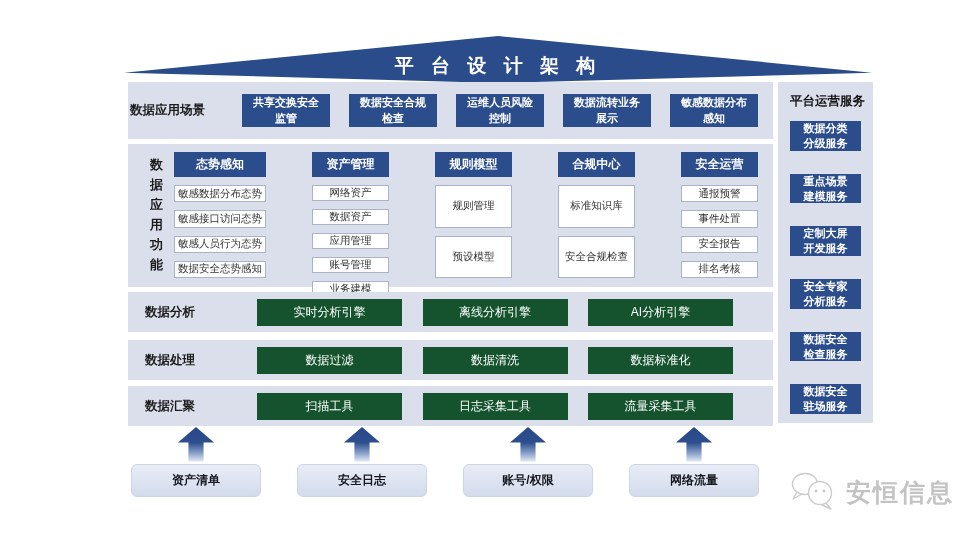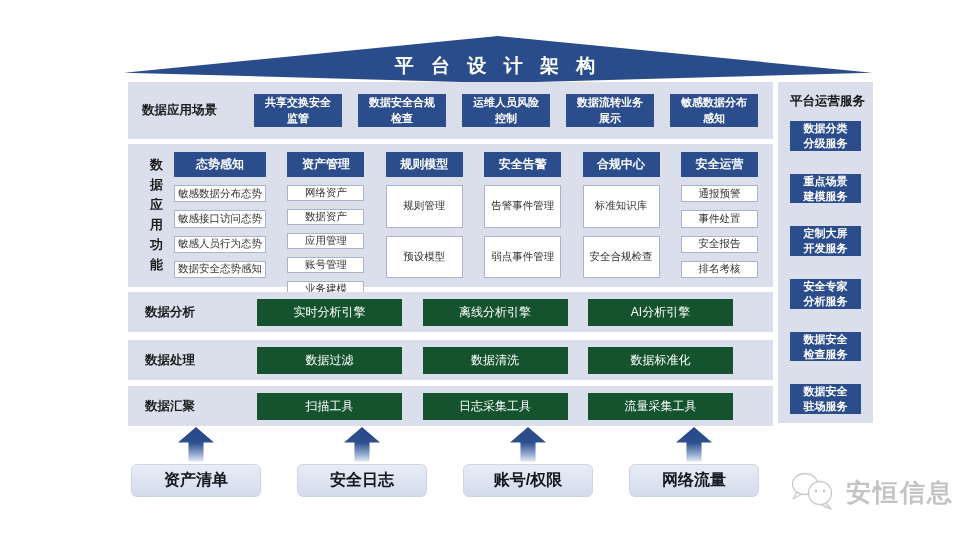--- a/index.html
+++ b/index.html
@@ -14,21 +14,21 @@
           display:flex; align-items:flex-end; justify-content:center; }
   .roof span { color:#fff; font-size:19px; font-weight:bold; letter-spacing:6px;
                padding-bottom:4px; }
 
   
   .panel { position:absolute; left:128px; width:645px; background:#dadfeb; }
   .row-label { font-size:12.5px; font-weight:bold; color:#1c1c1c; }
 
   
   .p1 { top:82px; height:57px; display:flex; align-items:center;
-        padding:0 15px 0 14px; }
+        padding:0 15px 0 2px; }
   .p1 .row-label { width:112px; flex:0 0 auto; }
   .p1-boxes { flex:1; display:flex; justify-content:space-between; align-items:center; }
   .sc-box { width:88px; height:33px; background:#2c4d8c; color:#fff;
             font-size:11px; font-weight:bold; line-height:1.45;
             display:flex; align-items:center; justify-content:center;
             text-align:center; white-space:pre-line; }
 
   
   .p2 { top:144px; height:143px; display:flex; padding:8px 15px 9px 12px; }
   .v-label { width:34px; flex:0 0 auto; display:flex; align-items:center; }
@@ -58,21 +58,21 @@
   .arrows { position:absolute; left:131px; top:427px; width:628px; height:35px;
             display:flex; justify-content:space-between; }
   .arrow-cell { width:130px; display:flex; justify-content:center; }
   .up-arrow { width:36px; height:35px;
               clip-path:polygon(50% 0, 100% 44%, 71% 44%, 71% 100%, 29% 100%, 29% 44%, 0 44%);
               background:linear-gradient(180deg,#27488a 0%,#2d4f8e 45%,#8aa1c9 75%,#d8e1f1 96%,rgba(222,229,243,0.2) 100%); }
   .sources { position:absolute; left:131px; top:464px; width:628px; height:33px;
              display:flex; justify-content:space-between; }
   .src-box { width:130px; height:33px; border-radius:6px;
              background:linear-gradient(180deg,#e8ecf6 0%,#d3dbec 100%);
-             border:1px solid #ccd5e6; color:#14171e; font-size:16px;
+             border:1px solid #ccd5e6; color:#14171e; font-size:12px;
              font-weight:bold; display:flex; align-items:center; justify-content:center; }
 
   
   .sidebar { position:absolute; left:778px; top:82px; width:95px; height:341px;
              background:#dadfeb; padding:11px 12px 18px; display:flex;
              flex-direction:column; }
   .side-title { font-size:12.5px; font-weight:bold; color:#141414;
                 text-align:center; margin-bottom:11px; white-space:nowrap; }
   .ops-box { height:37px; margin-bottom:23px; background:#2c4d8c; color:#fff;
              font-size:11px; font-weight:bold; line-height:1.35;
@@ -132,25 +132,20 @@
         <div class="col-item">账号管理</div>
         <div class="col-item">业务建模</div>
       </div>
 
       <div class="col">
         <div class="col-head">规则模型</div>
         <div class="col-item">规则管理</div>
         <div class="col-item">预设模型</div>
       </div>
 
-      <div class="col">
-        <div class="col-head">安全告警</div>
-        <div class="col-item">告警事件管理</div>
-        <div class="col-item">弱点事件管理</div>
-      </div>
 
       <div class="col">
         <div class="col-head">合规中心</div>
         <div class="col-item">标准知识库</div>
         <div class="col-item">安全合规检查</div>
       </div>
 
       <div class="col">
         <div class="col-head">安全运营</div>
         <div class="col-item">通报预警</div>

